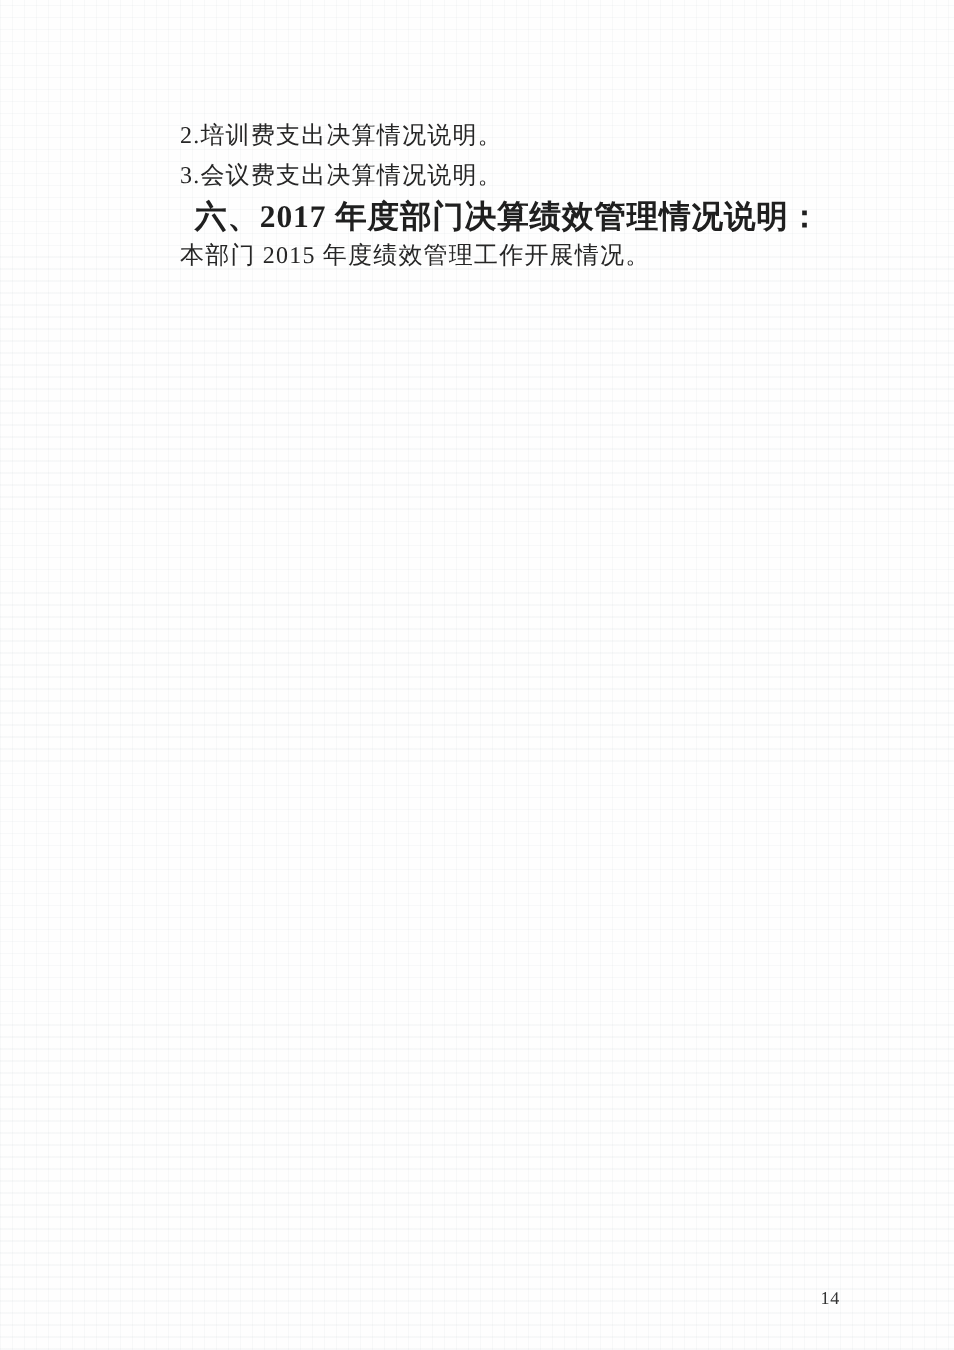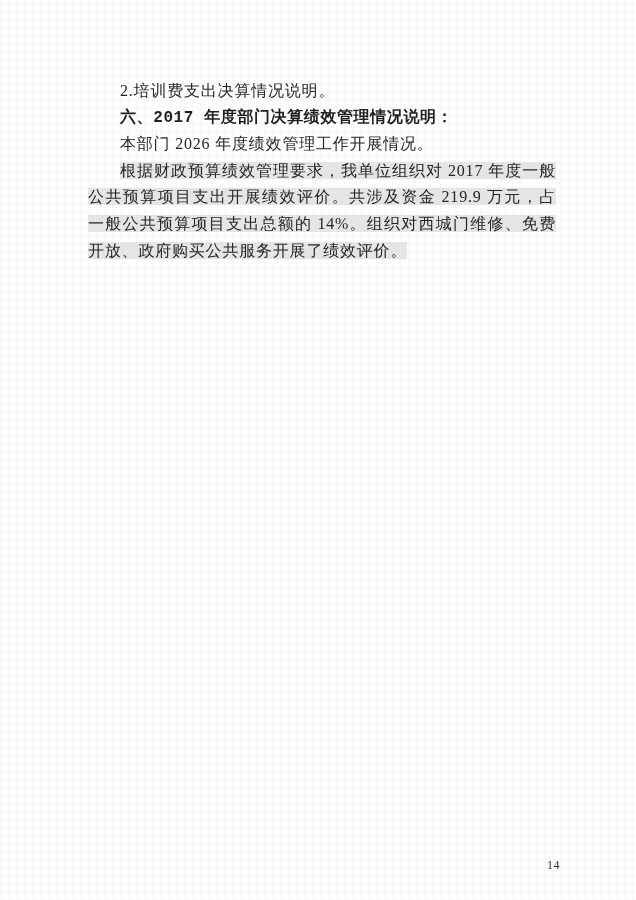--- a/index.html
+++ b/index.html
@@ -33,24 +33,24 @@
     margin: 0;
     font-size: 16px;
     line-height: 26.6px;
     letter-spacing: 0.8px;
     text-align: justify;
     text-justify: inter-character;
     text-indent: 2em;
     word-break: normal;
   }
   .content p.heading {
-    font-family: Liberation Mono, monospace;
+    font-family: Liberation Serif, serif;
     font-weight: bold;
     color: #1f1f1f;
-    font-size: 16px;
+    font-size: 21px;
     letter-spacing: 0.6px;
   }
   .hl {
     background-color: #e5e5e5;
     box-decoration-break: clone;
     -webkit-box-decoration-break: clone;
   }
   .page-number {
     position: absolute;
     top: 858px;
@@ -62,26 +62,26 @@
 </style>
 </head>
 <body>
 
 <div class="page">
   <div class="content">
 
     <p>2.培训费支出决算情况说明。</p>
 
 
+    <p>3.会议费支出决算情况说明。</p>
 
 
     <p class="heading">六、2017 年度部门决算绩效管理情况说明：</p>
 
-    <p>本部门 2026 年度绩效管理工作开展情况。</p>
+    <p>本部门 2015 年度绩效管理工作开展情况。</p>
 
-    <p><span class="hl">根据财政预算绩效管理要求，我单位组织对 2017 年度一般公共预算项目支出开展绩效评价。共涉及资金 219.9 万元，占一般公共预算项目支出总额的 14%。组织对西城门维修、免费开放、政府购买公共服务开展了绩效评价。</span></p>
 
 
 
   </div>
 
   <div class="page-number">14</div>
 </div>
 
 </body></html>

